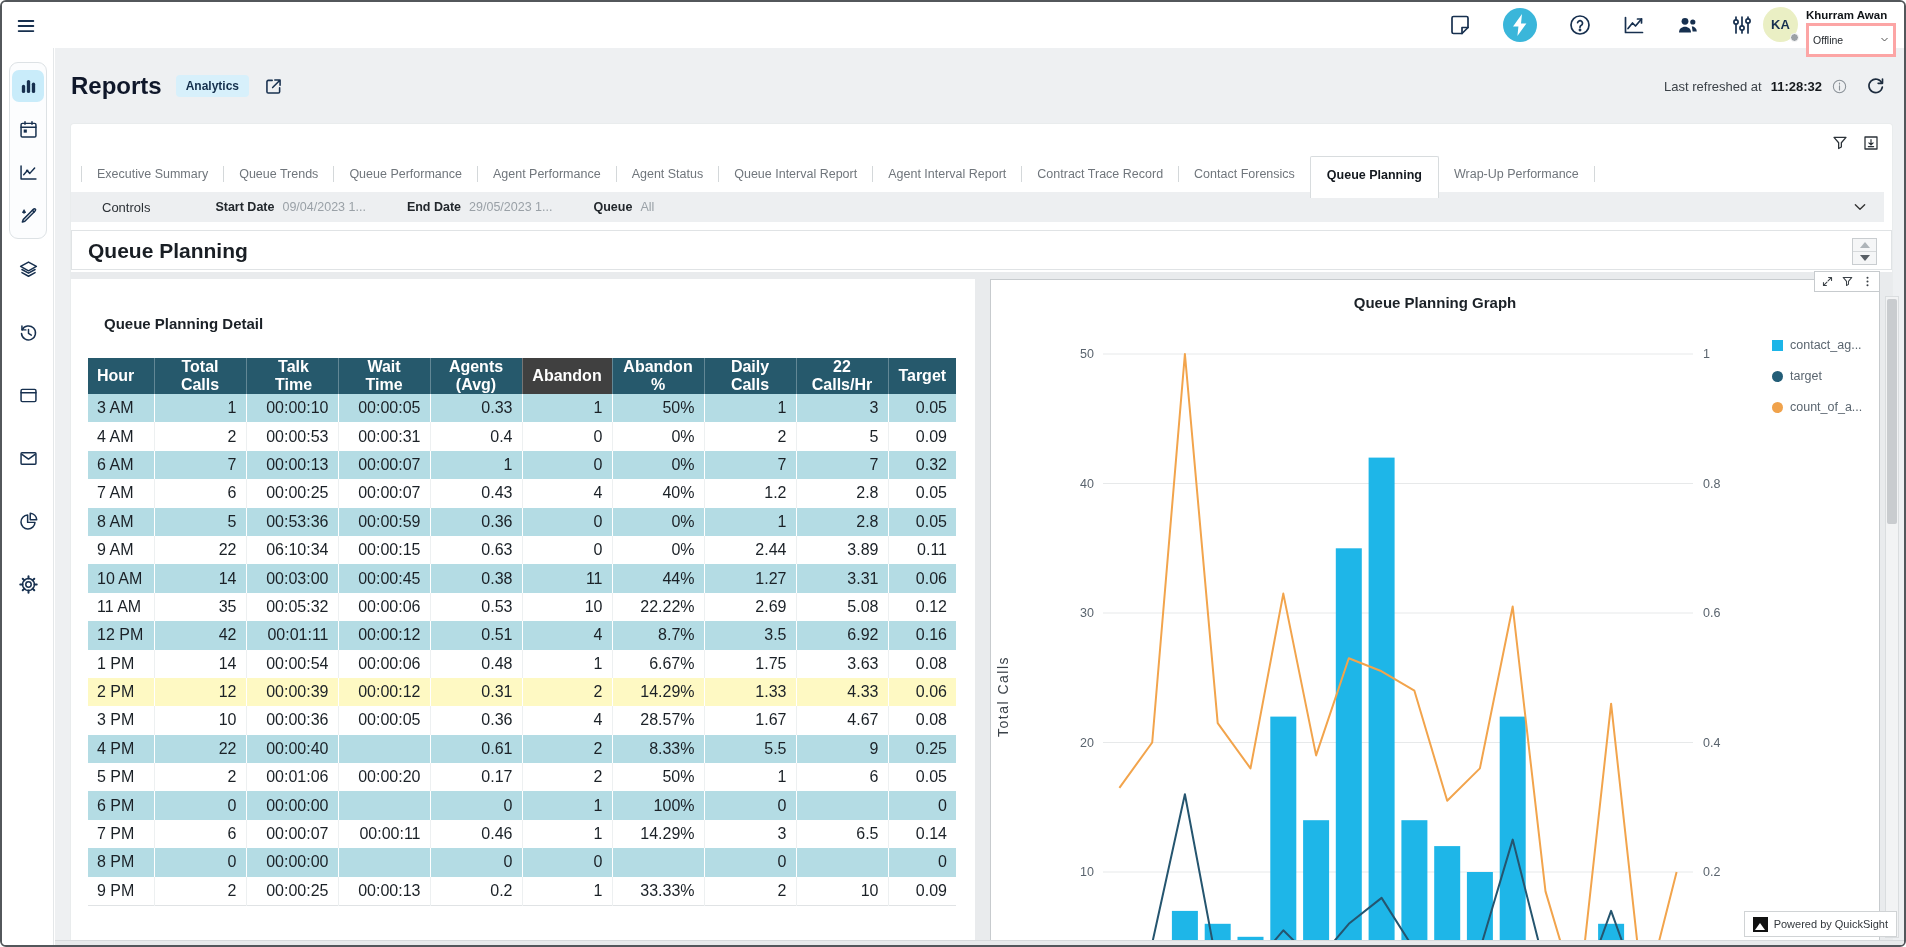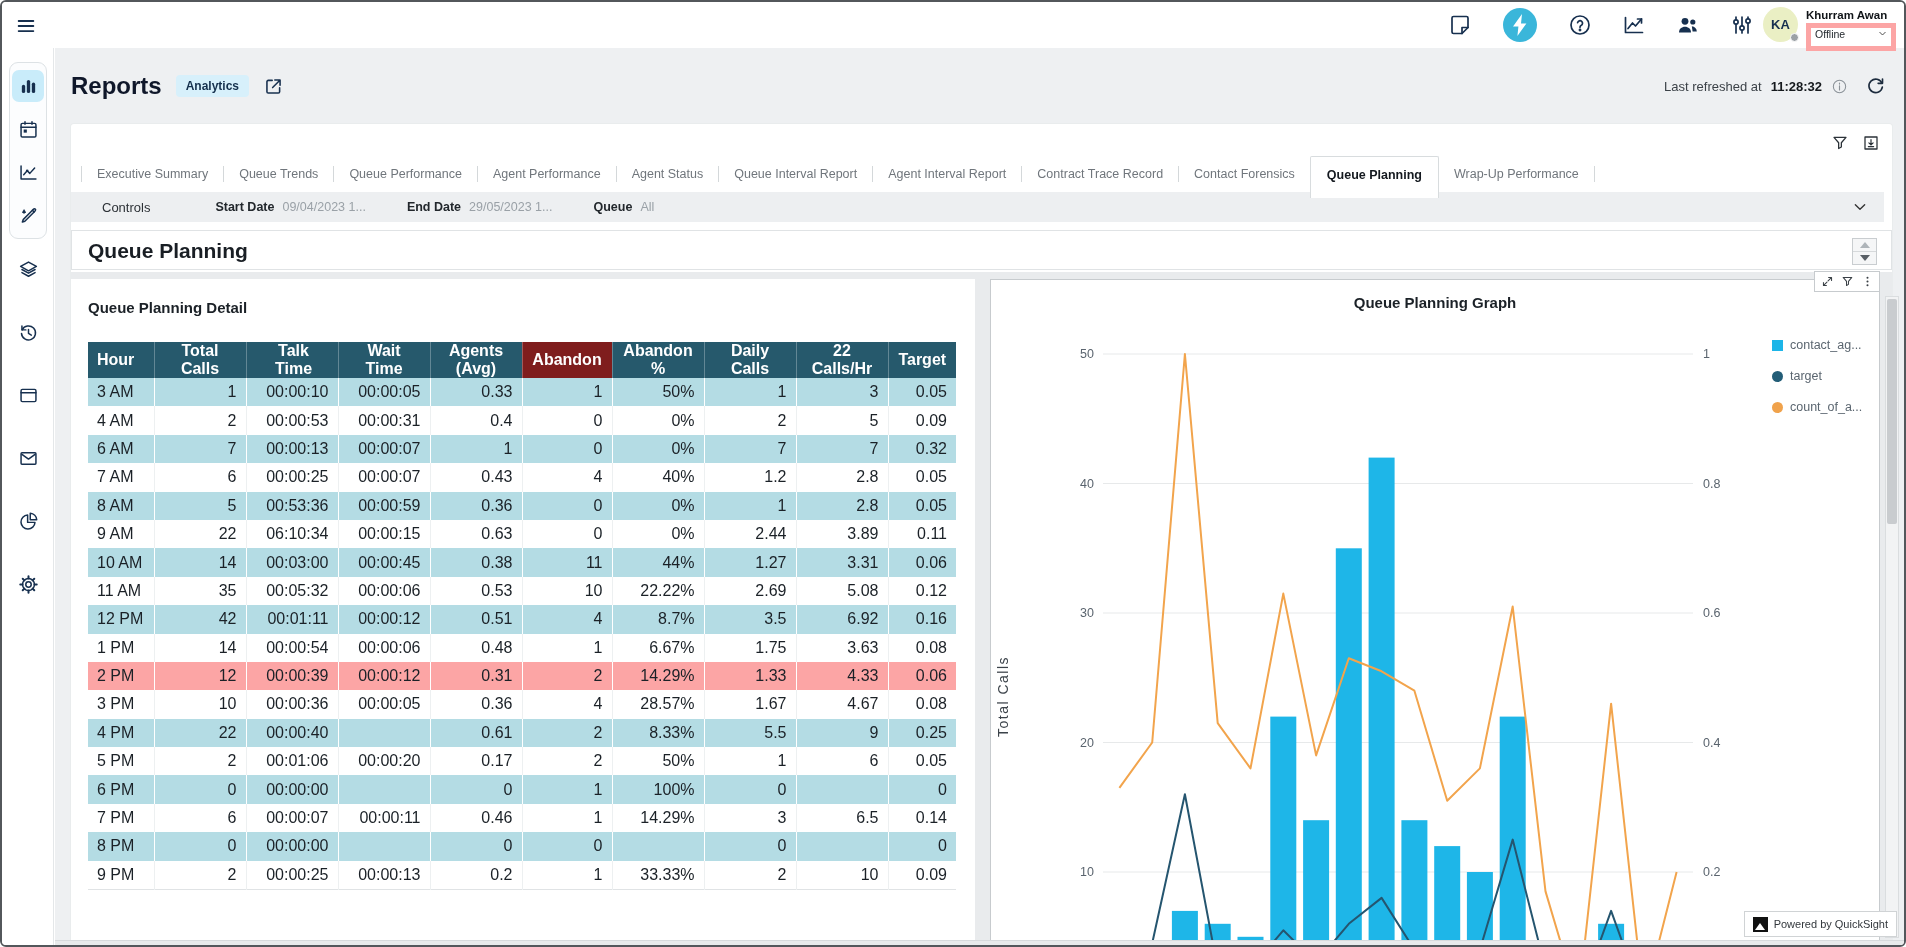--- a/index.html
+++ b/index.html
@@ -12,22 +12,22 @@
   .topbar-right{position:absolute;right:150px;top:0;height:46px;display:flex;align-items:center;gap:30px;}
   .tb-icon{width:24px;height:24px;display:flex;align-items:center;justify-content:center;cursor:pointer;}
   .tb-icon.bolt{width:36px;height:36px;}
   .tb-icon svg{width:100%;height:100%;}
   .user{position:absolute;right:8px;top:5px;display:flex;gap:8px;align-items:flex-start;cursor:pointer;}
   .avatar{position:relative;width:35px;height:35px;border-radius:50%;background:#eaefc4;color:#17304f;
           display:flex;align-items:center;justify-content:center;font-weight:bold;font-size:13px;}
   .avatar .dot{position:absolute;right:-1px;bottom:0;width:9px;height:9px;border-radius:50%;background:#9ba1a6;border:1.5px solid #fff;}
   .user-col{display:flex;flex-direction:column;gap:2px;padding-top:2px;}
   .user-name{font-size:11.5px;font-weight:bold;color:#101418;}
-  .status-select{width:90px;height:28px;border:5px solid #fca5a5;font-size:10.5px;color:#24292e;
-                 display:flex;justify-content:space-between;padding:0 4px;background:#fff;}
+  .status-select{width:90px;height:34px;border:3px solid #fca5a5;font-size:10.5px;color:#24292e;
+                 display:flex;align-items:center;justify-content:space-between;padding:0 4px;background:#fff;}
   .status-select svg{width:9px;height:9px;}
 
   
   .sidebar{position:absolute;top:46px;left:0;width:52px;bottom:0;background:#fff;border-right:1px solid #e4e7e9;z-index:15;}
   .side-group{position:absolute;left:7px;top:14px;width:38px;border:1px solid #dde2e5;border-radius:9px;background:#fcfdfe;
               display:flex;flex-direction:column;align-items:center;padding:7px 0;gap:11px;}
   .side-rest{position:absolute;left:7px;top:205px;width:38px;display:flex;flex-direction:column;align-items:center;gap:31px;}
   .side-item{width:32px;height:32px;border-radius:7px;display:flex;align-items:center;justify-content:center;cursor:pointer;}
   .side-item.active{background:#c9ecfa;}
   .side-item svg{width:21px;height:21px;}
@@ -68,21 +68,21 @@
   .sheet-heading{margin:0;padding:8px 0 0 16px;font-size:21px;font-weight:bold;color:#191e24;}
   .spinner{position:absolute;right:14px;top:7px;width:25px;height:27px;display:flex;flex-direction:column;border:1px solid #c9cdd0;background:#f5f6f7;}
   .spin-btn{flex:1;display:flex;align-items:center;justify-content:center;cursor:pointer;}
   .spin-btn.up{border-bottom:1px solid #d6d9db;}
   .tri-up{width:0;height:0;border-left:5px solid transparent;border-right:5px solid transparent;border-bottom:6px solid #aeb4b9;}
   .tri-dn{width:0;height:0;border-left:5px solid transparent;border-right:5px solid transparent;border-top:6px solid #595f66;}
 
   
   .sheet{position:absolute;top:148px;left:0;right:0;bottom:0;background:#e9ebed;}
   .table-panel{position:absolute;left:0;top:7px;width:904px;bottom:0;background:#fff;}
-  .table-title{margin:0;padding:20px 0 0 17px;font-size:15px;font-weight:bold;color:#1b2127;}
+  .table-title{margin:16px;padding:20px 0 0 17px;font-size:15px;font-weight:bold;color:#1b2127;}
   table.qp{border-collapse:collapse;margin:26px 0 0 17px;font-size:16px;color:#1b2127;border-bottom:1px solid #e0e3e5;}
   table.qp th{color:#fff;font-weight:bold;height:29px;padding:0 9px;text-align:center;border-right:1px solid rgba(255,255,255,.28);}
   table.qp th:first-child{text-align:left;padding-left:9px;}
   table.qp th:last-child{border-right:none;}
   table.qp td{height:28.4px;padding:0 9px;text-align:right;}
   table.qp td:first-child{text-align:left;}
   tr.stripe td{border-right:1px solid #fff;}
   tr.plain td{border-right:1px solid #edf0f1;}
   tr.stripe td:last-child,tr.plain td:last-child{border-right:none;}
 
@@ -390,21 +390,21 @@
                 <col style="width:92px">
                 <col style="width:68px">
               </colgroup>
               <thead>
                 <tr>
                   <th style="background: rgb(38, 89, 108);">Hour</th>
                   <th style="background: rgb(38, 89, 108);">Total Calls</th>
                   <th style="background: rgb(38, 89, 108); padding-left: 12px;">Talk Time</th>
                   <th style="background: rgb(38, 89, 108);">Wait Time</th>
                   <th style="background: rgb(38, 89, 108);">Agents (Avg)</th>
-                  <th style="background: #7f1d1d;">Abandon</th>
+                  <th style="background: #404040;">Abandon</th>
                   <th style="background: rgb(38, 89, 108);">Abandon %</th>
                   <th style="background: rgb(38, 89, 108);">Daily Calls</th>
                   <th style="background: rgb(38, 89, 108);">22 Calls/Hr</th>
                   <th style="background: rgb(38, 89, 108);">Target</th>
                 </tr>
               </thead>
               <tbody>
                 <tr class="stripe" style="background: rgb(180, 220, 228);">
                   <td>3 AM</td>
                   <td>1</td>
@@ -518,21 +518,21 @@
                   <td>14</td>
                   <td>00:00:54</td>
                   <td>00:00:06</td>
                   <td>0.48</td>
                   <td>1</td>
                   <td>6.67%</td>
                   <td>1.75</td>
                   <td>3.63</td>
                   <td>0.08</td>
                 </tr>
-                <tr class="stripe" style="background: #fca5a5;">
+                <tr class="stripe" style="background: #fef9c3;">
                   <td>2 PM</td>
                   <td>12</td>
                   <td>00:00:39</td>
                   <td>00:00:12</td>
                   <td>0.31</td>
                   <td>2</td>
                   <td>14.29%</td>
                   <td>1.33</td>
                   <td>4.33</td>
                   <td>0.06</td>

